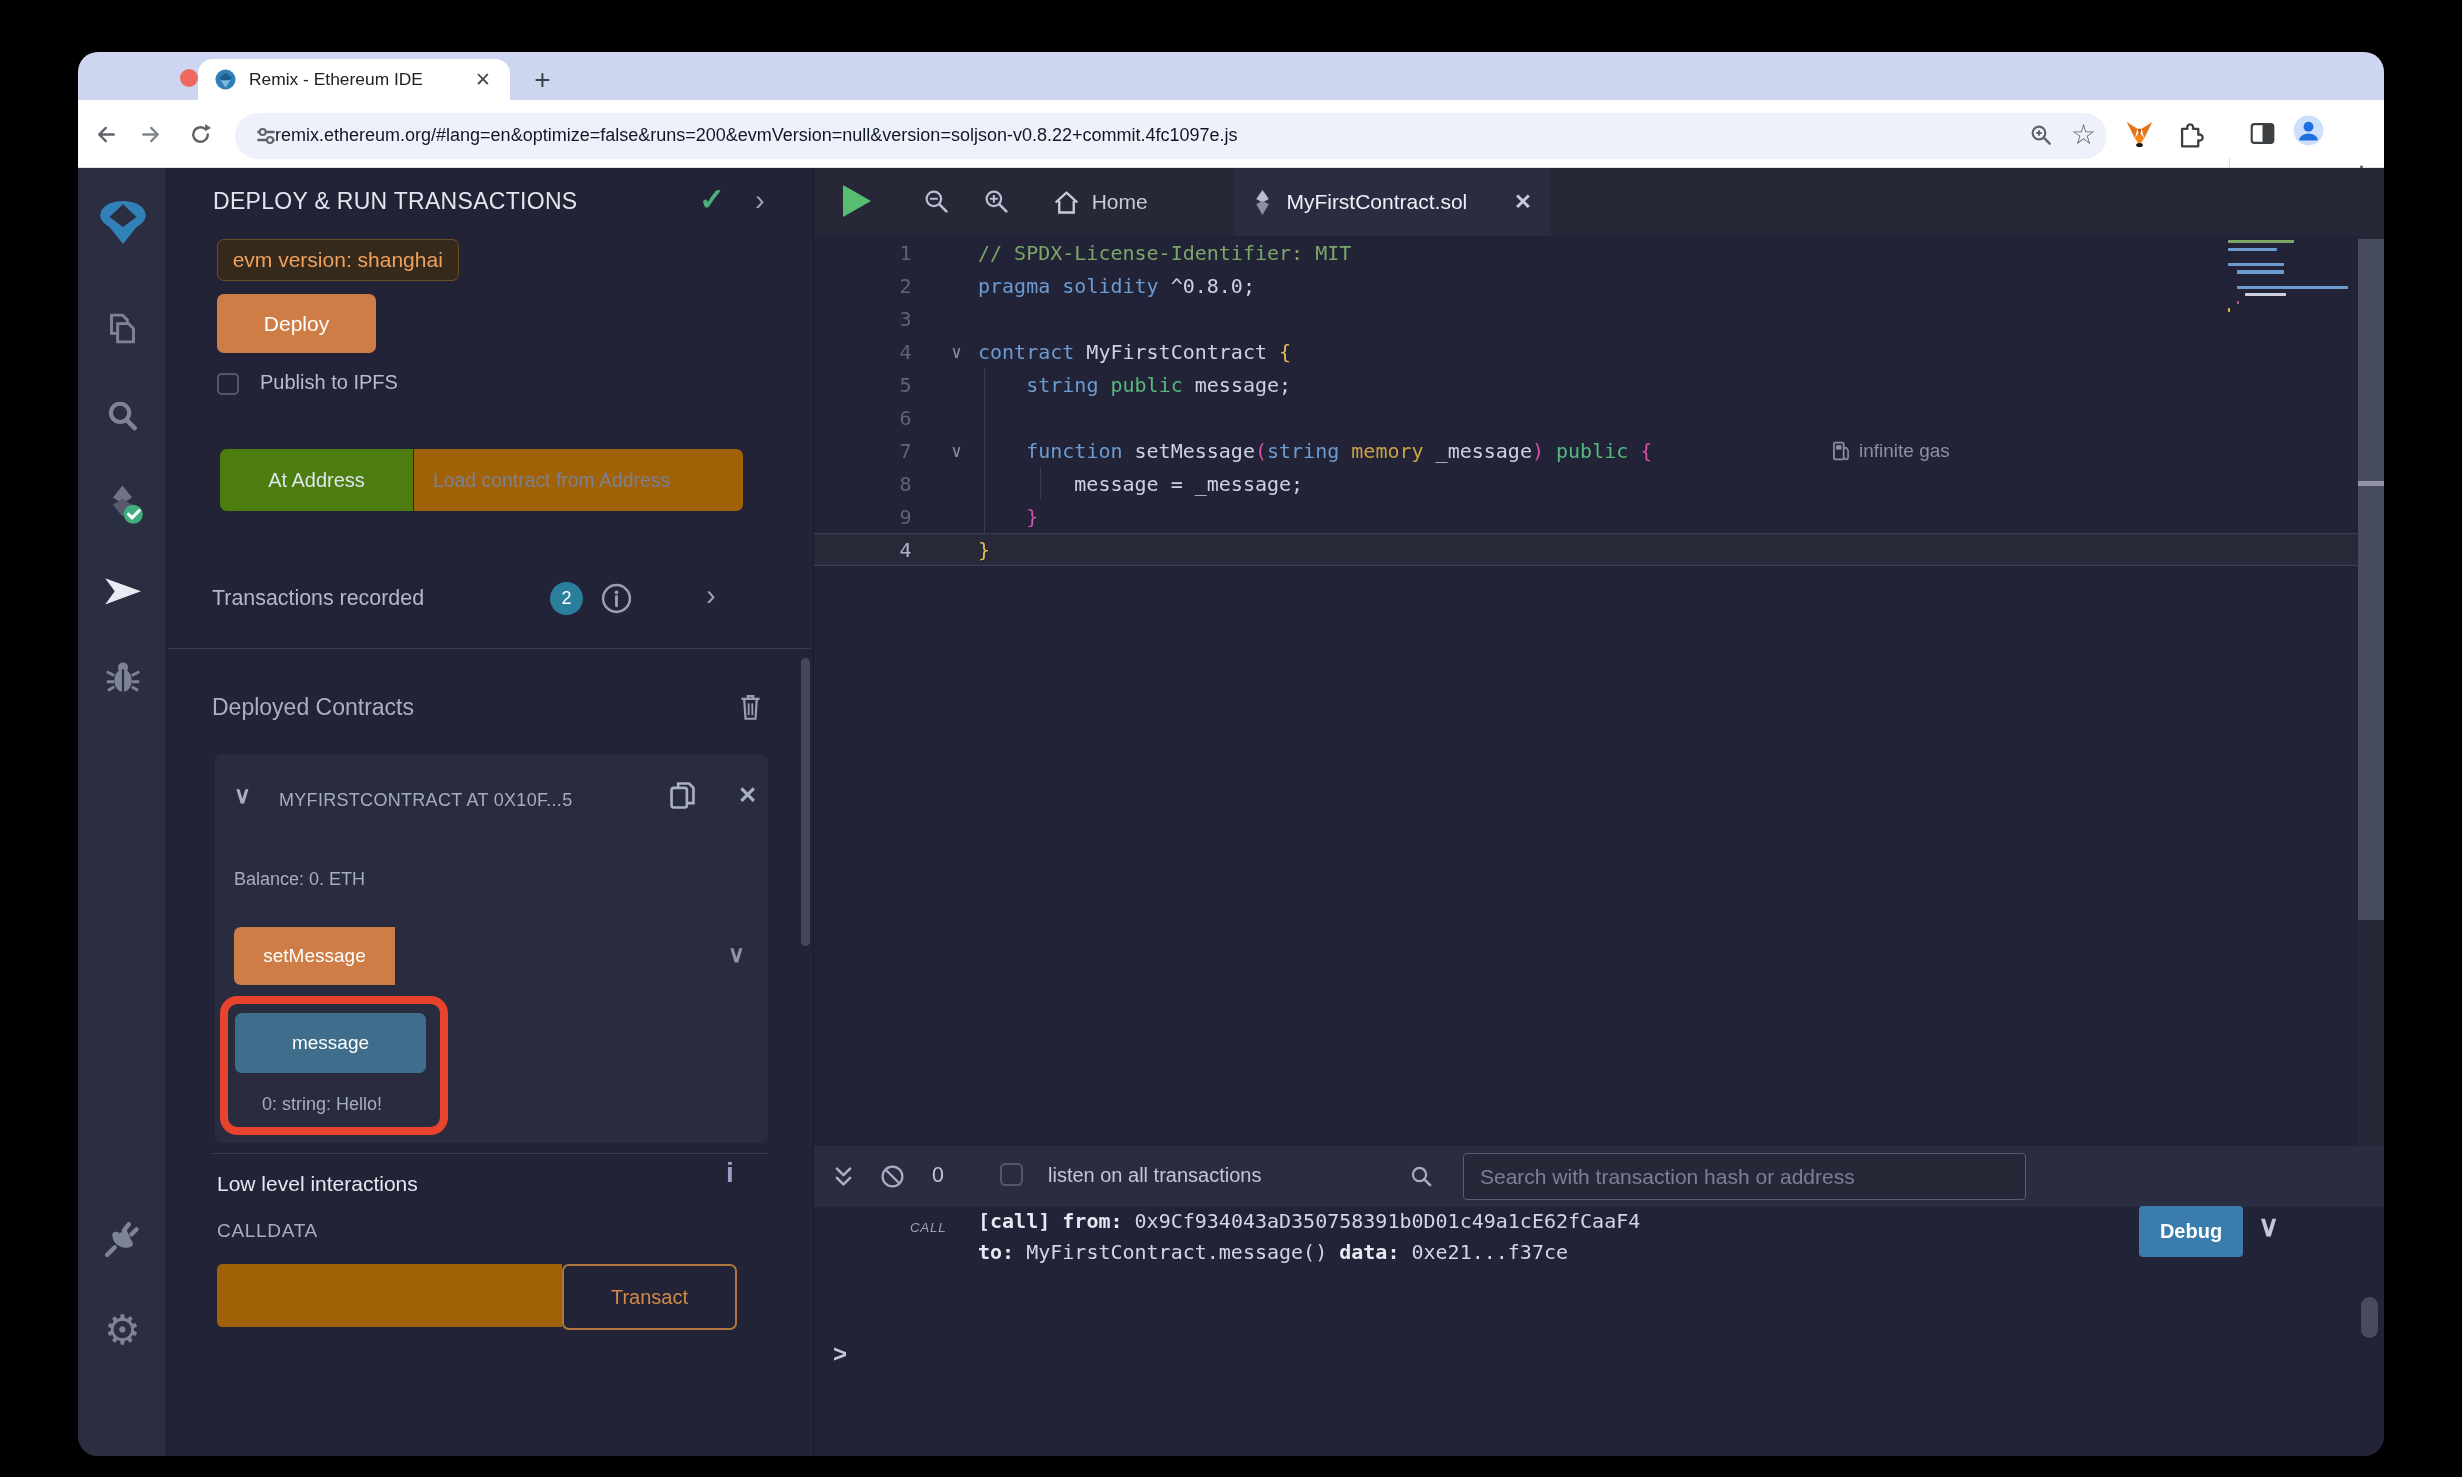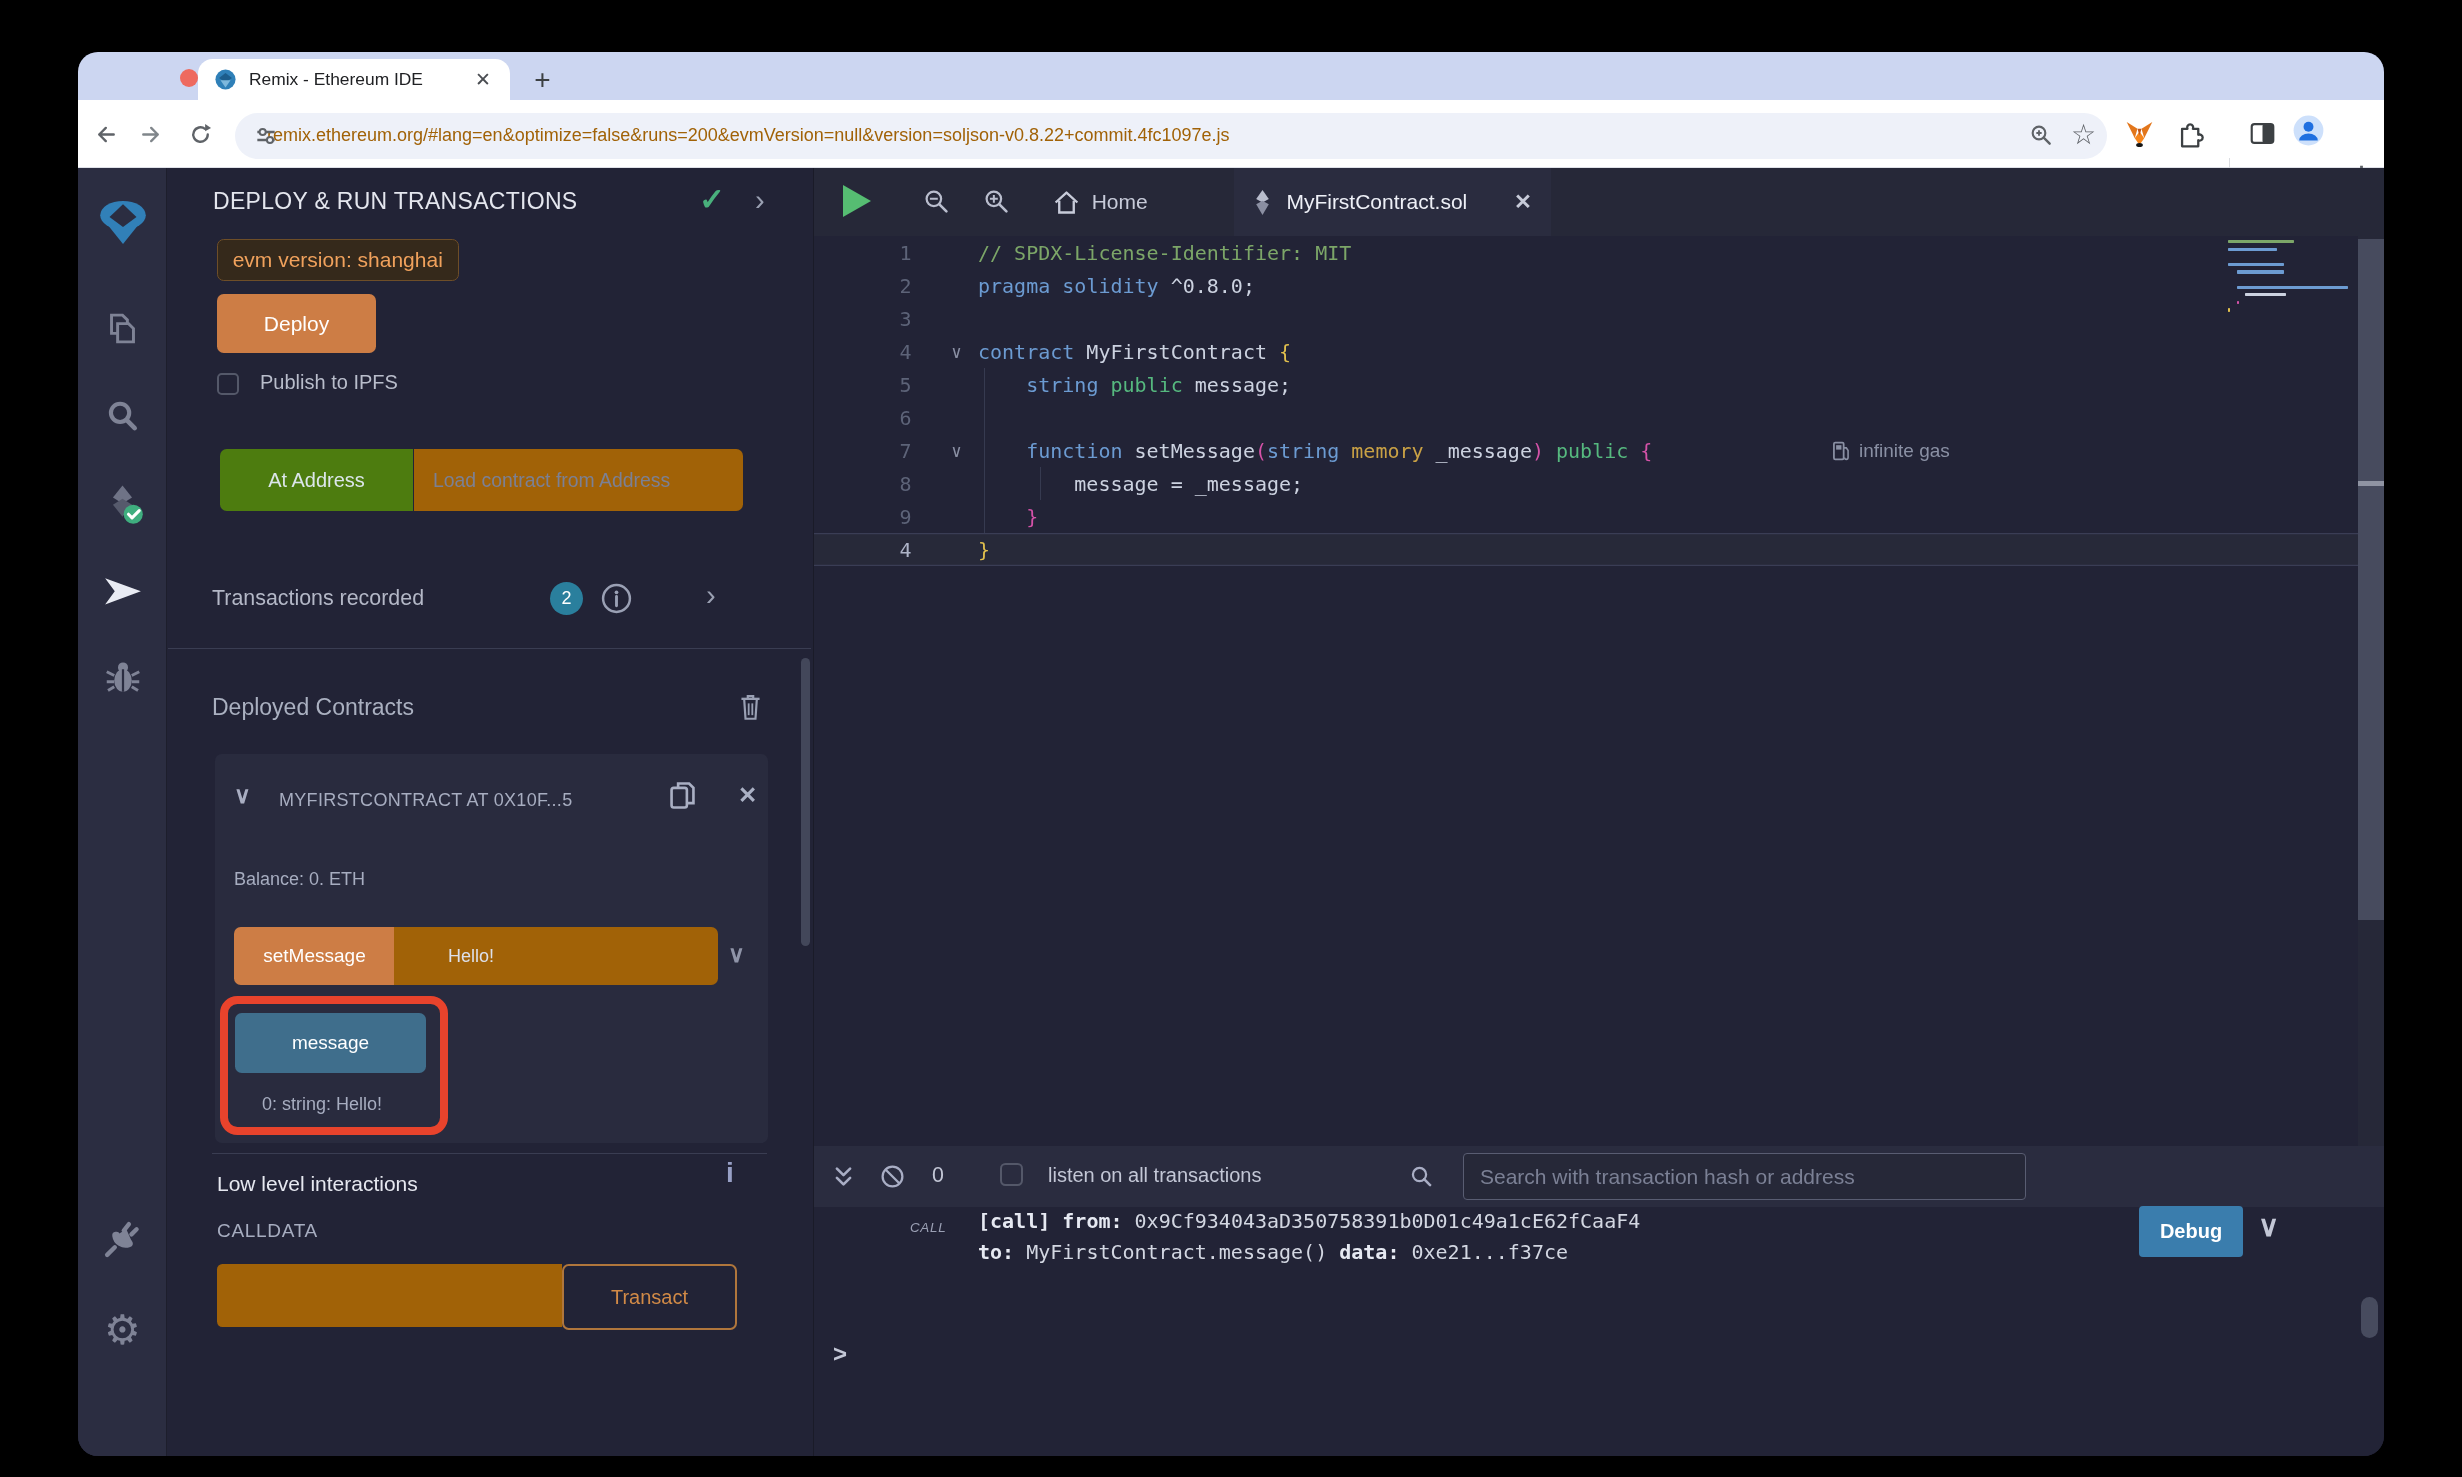--- a/index.html
+++ b/index.html
@@ -18,21 +18,21 @@
          border-radius:14.7px 14.7px 0 0; display:flex; align-items:center; }
   .tabtitle { font-size:17.4px; color:#202124; margin-left:12px; white-space:nowrap; }
   .tabclose { position:absolute; right:19px; font-size:19px; color:#4a4d52; }
   .newtab { position:absolute; left:447px; top:10.7px; width:35px; height:35px; border-radius:9.4px;
             font-size:28px; color:#3c4043; text-align:center; line-height:33px; }
   .toolbar { position:absolute; left:0; top:48px; right:0; height:68px; background:#fff;
              border-bottom:1.3px solid #dfe1e8; }
   .navic { position:absolute; top:20px; width:29px; height:29px; color:#5f6368; }
   .urlpill { position:absolute; left:157px; top:12.7px; width:1872px; height:46px; background:#eef1f9;
              border-radius:27px; display:flex; align-items:center; }
-  .urltext { font-size:18px; color:#a16207; margin-left:32px; white-space:nowrap; }
+  .urltext { font-size:18px; color:#0f172a; margin-left:40px; white-space:nowrap; }
   .pillic { position:absolute; top:8.7px; width:28px; height:28px; color:#5f6368; }
   .extic  { position:absolute; top:18px; width:31px; height:31px; color:#5f6368; }
   .divider-v { position:absolute; left:2151px; top:58px; width:1.3px; height:31px; background:#dadce0; }
   .kebab { position:absolute; left:2270px; top:60px; font-size:27px; color:#5f6368; letter-spacing:0; }
 
   
   .app { position:absolute; left:0; top:116px; right:0; bottom:0; background:#222336; }
   .rail { position:absolute; left:0; top:0; width:89px; height:100%; background:#2b2d41;
           border-right:1.3px solid #1d1e2c; }
   .railic { position:absolute; left:0; width:89px; text-align:center; color:#7f8396; }
@@ -328,21 +328,20 @@
       <span class="abs" style="left:450px;top:24px">
         <svg width="35" height="35" viewBox="0 0 32 32">
             <rect x="6" y="9" width="14" height="18" rx="2" fill="none" stroke="#aab0c4" stroke-width="2.4"></rect>
             <path d="M12 9 v-4 h10 l4 4 v14 h-6" fill="none" stroke="#aab0c4" stroke-width="2.4"></path>
           </svg>
         </span>
       <span class="abs g-x" style="left:523px;top:28px;font-size:23px;color:#aab0c4;font-weight:700"></span>
       <div class="balance">Balance: 0. ETH</div>
 
       <div class="btn btn-setmsg" style="border-radius:6.7px 0 0 6.7px">setMessage</div>
-      <input class="inp i-setmsg" value="Hello!" style="">
       <span class="abs chevD g-vee" style="left:513px;top:187px;color:#8f94a8"></span>
 
       <div class="redbox"></div>
       <div class="btn btn-msg">message</div>
       <div class="result">0: string: Hello!</div>
     </div>
 
     <div class="hline" style="left:134px;top:985px;width:555px"></div>
     <div class="low-h">Low level interactions</div>
     <span class="i-ital g-i"></span>

